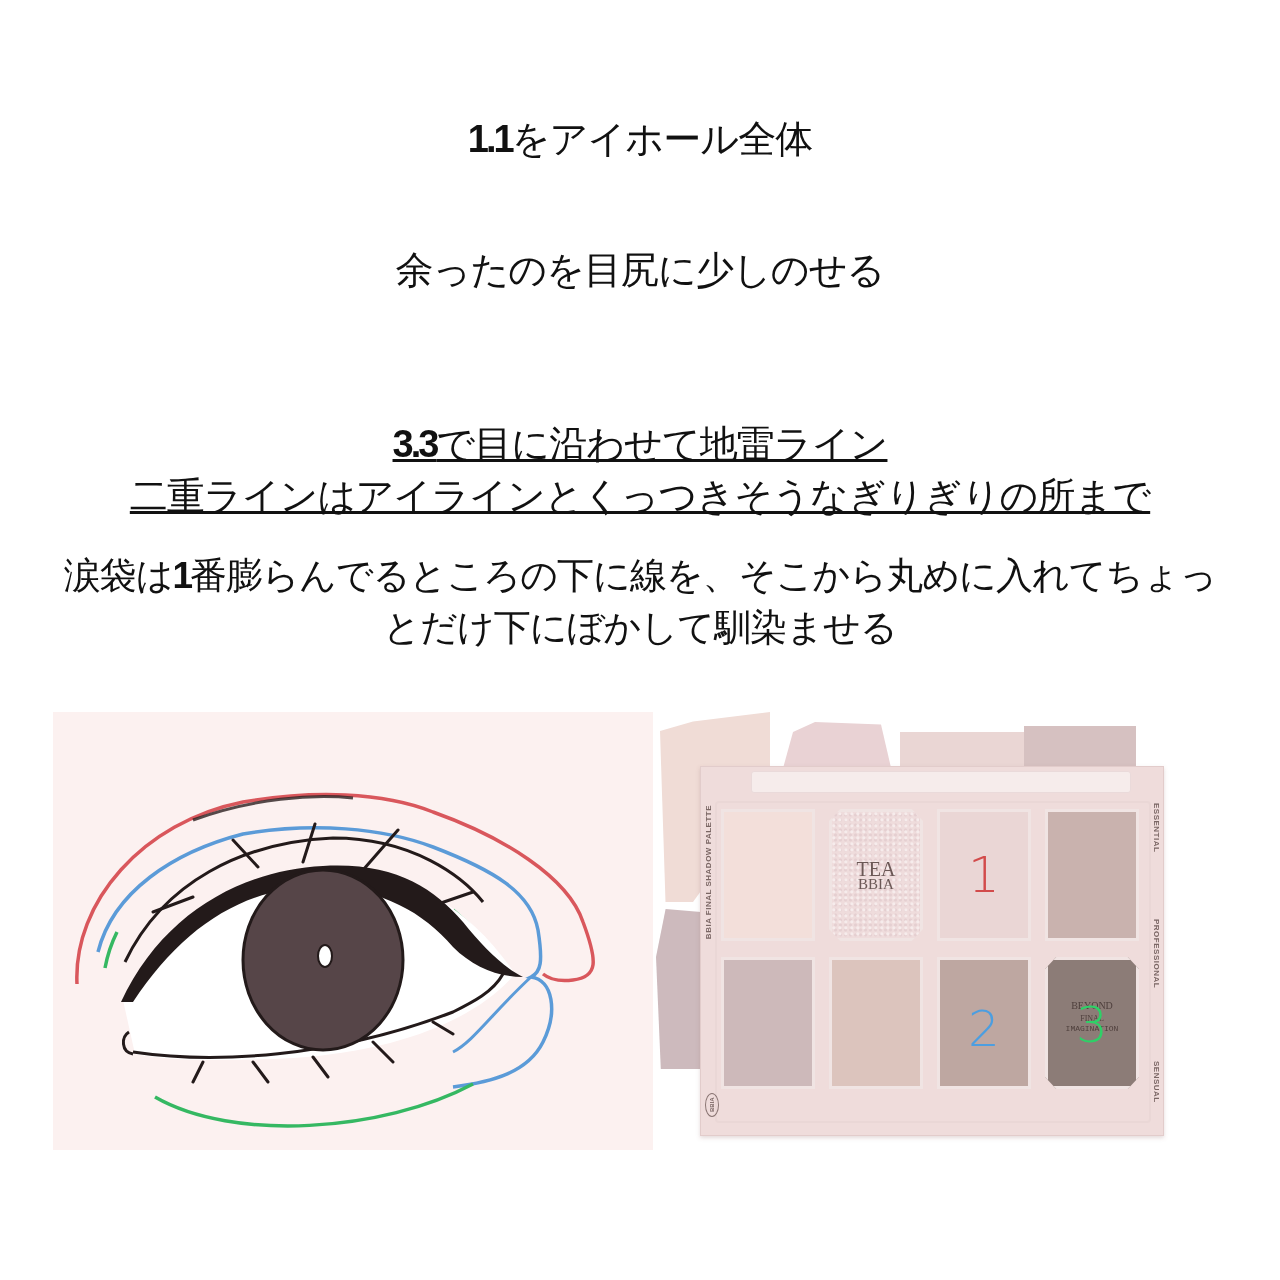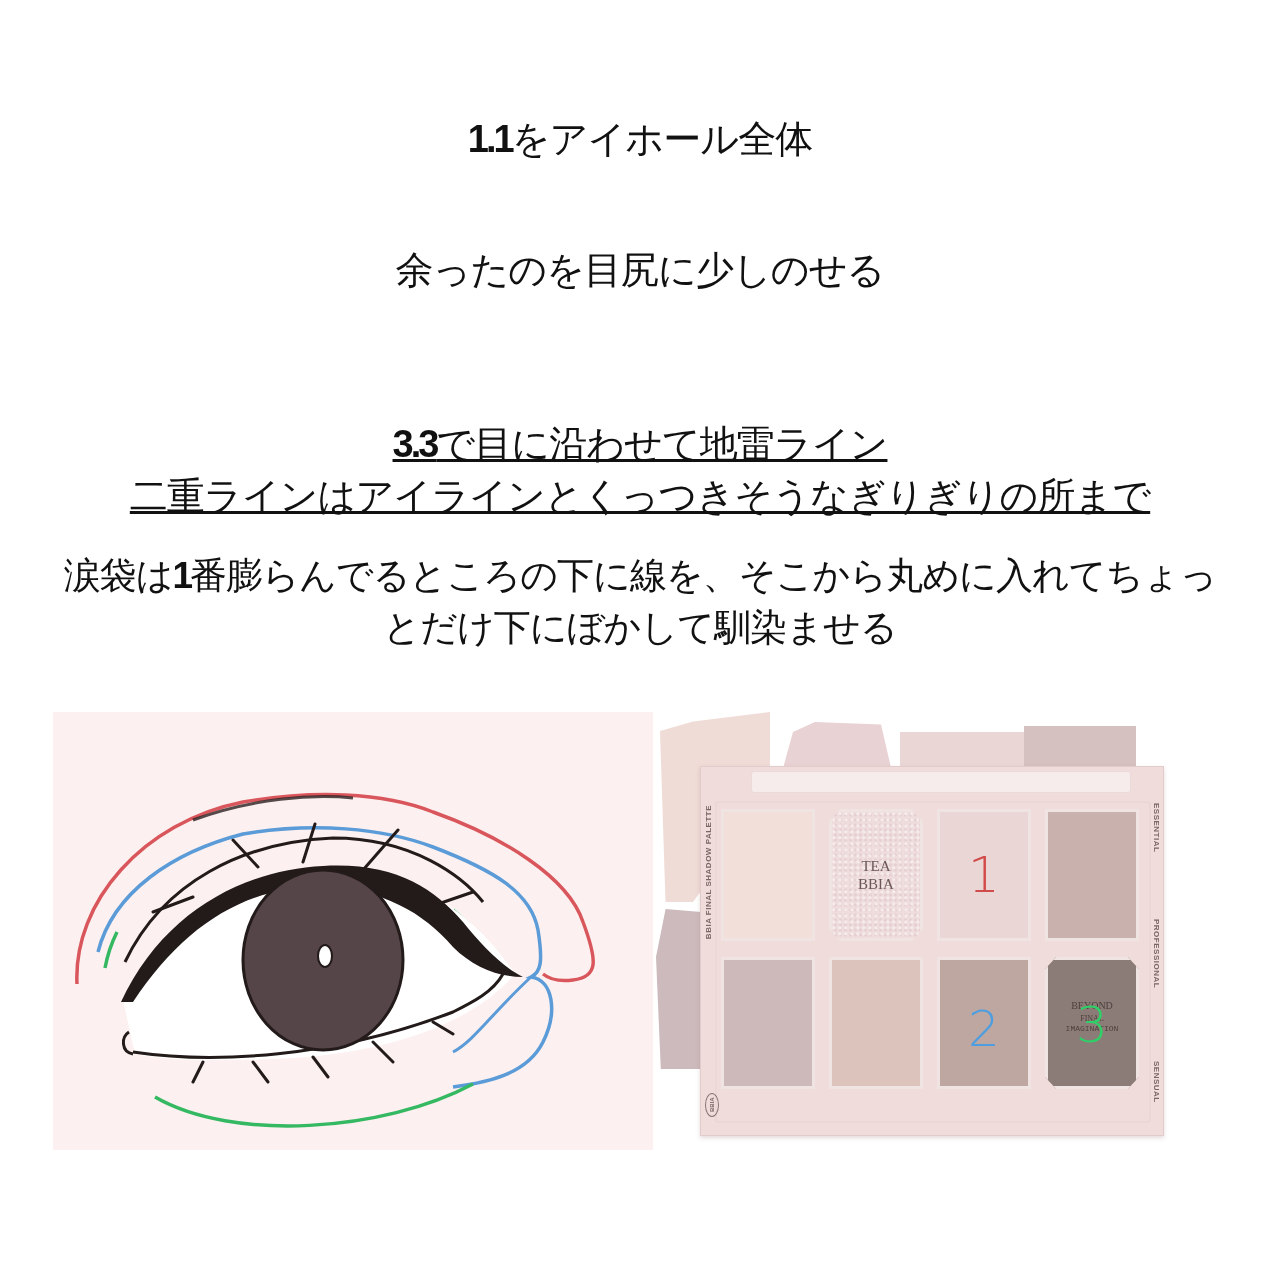--- a/index.html
+++ b/index.html
@@ -100,21 +100,21 @@
     <div class="case-inner"></div>
 
     <div class="side-text" style="left:3px; top:38px; transform: rotate(180deg);">BBIA FINAL SHADOW PALETTE</div>
     <div class="side-text" style="right:2px; top:36px;">ESSENTIAL</div>
     <div class="side-text" style="right:2px; top:152px;">PROFESSIONAL</div>
     <div class="side-text" style="right:2px; top:294px;">SENSUAL</div>
     <div class="logo-oval" style="left:4px; top:326px;">BBIA</div>
 
     <div class="pan" style="left:20px; top:42px; background:#f3dfda;"></div>
     <div class="pan oct" style="left:128px; top:42px; background: radial-gradient(circle at 30% 30%, #f6ecec 0 1px, transparent 2px), radial-gradient(circle at 70% 60%, #e5cfd1 0 1px, transparent 2px), #efdcdc; background-size: 6px 6px, 5px 5px, auto;">
-      <div class="pan-label" style="top:46px; font-size:15px;">TEA</div>
+      <div class="pan-label" style="top:46px; font-size:20px;">TEA</div>
       <div class="pan-label" style="top:64px; font-size:15px;">BBIA</div>
     </div>
     <div class="pan" style="left:236px; top:42px; background:#ead6d5;">
       <div class="pan-number" style="top:34px; color:#d24b4b;">1</div>
     </div>
     <div class="pan" style="left:344px; top:42px; background:#c9b2ae;"></div>
 
     <div class="pan" style="left:20px; top:190px; background:#cdb9ba;"></div>
     <div class="pan" style="left:128px; top:190px; background:#dcc4bd;"></div>
     <div class="pan" style="left:236px; top:190px; background:#bea7a1;">

